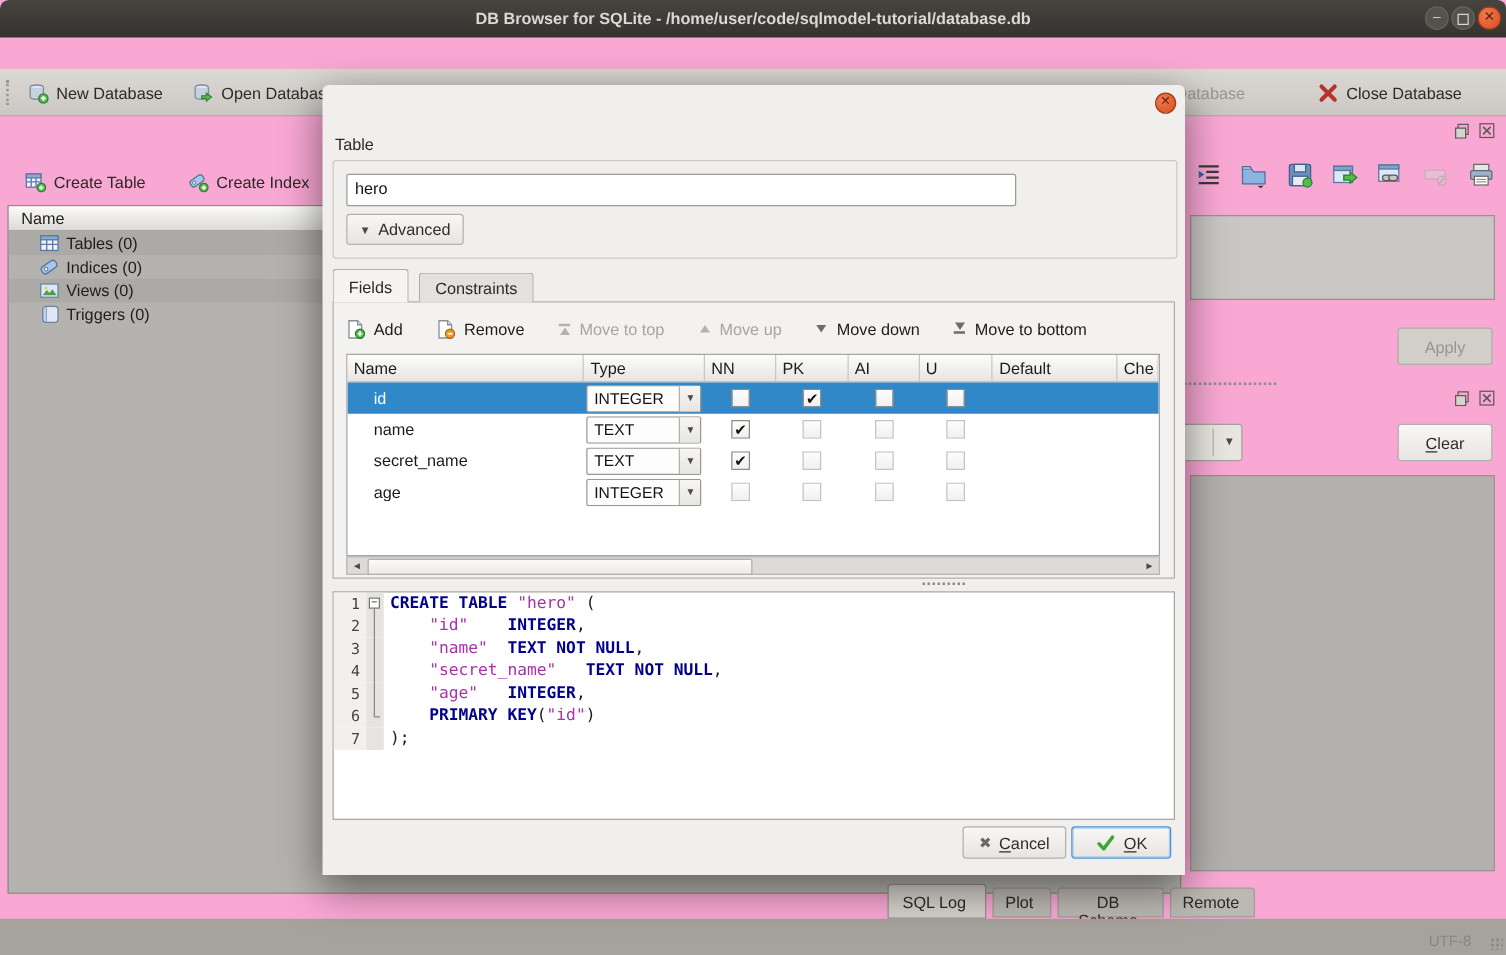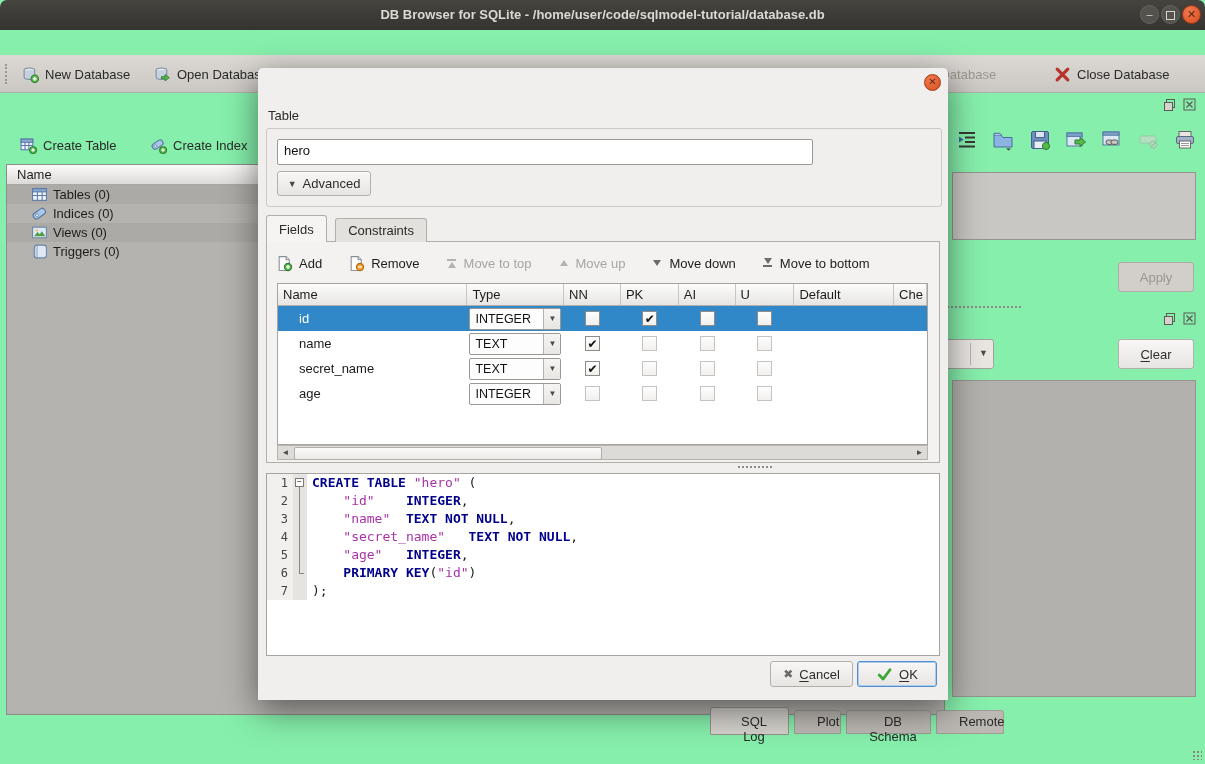--- a/index.html
+++ b/index.html
@@ -1,18 +1,18 @@
 <!DOCTYPE html>
 <html><head>
 <meta charset="utf-8">
 <style>
   html,body{margin:0;padding:0;background:#fff;}
   #app{position:relative;width:1205px;height:764px;overflow:hidden;
        font-family:"Liberation Sans","DejaVu Sans",sans-serif;font-size:13px;color:#2b2a27;
-       background:#86efac;}
+       background:#f9a8d4;}
   .abs{position:absolute;}
   
   #titlebar{left:0;top:0;width:1205px;height:30px;background:linear-gradient(#46443f,#35332f);
             border-radius:7px 7px 0 0;}
   #titlebar .title{width:100%;text-align:center;line-height:30px;font-weight:bold;color:#dcd9d3;font-size:13px;}
   .winbtn{top:5px;width:19px;height:19px;border-radius:50%;background:#54524d;border:1px solid #66645e;
           box-sizing:border-box;text-align:center;line-height:16px;color:#d8d5cf;font-size:11px;cursor:default;}
   .winbtn.close{background:radial-gradient(circle at 35% 30%,#f0794f,#d94e1f);border-color:#a03a12;color:#5e2410;font-weight:bold;}
   .winbtn .sq{display:inline-block;width:7px;height:7px;border:1px solid #d8d5cf;margin-top:5px;}
   
@@ -50,21 +50,21 @@
   .btn{display:inline-flex;align-items:center;justify-content:center;gap:6px;
        background:linear-gradient(#f8f7f6,#e7e5e2);border:1px solid #b3b0ac;border-radius:3px;
        box-sizing:border-box;color:#2e2d29;font-size:13px;}
   .btn.disabled{background:#d2cfcb;border-color:#b0aca8;color:#98948e;}
   .dotted-handle{border-top:2px dotted #8f8c88;height:0;}
   .combo-frag{background:#e9e6e2;border:1px solid #a5a19c;border-radius:3px;box-sizing:border-box;}
   .combo-frag .arr{position:absolute;right:5px;top:8px;font-size:9px;color:#4a4946;}
   .combo-frag .sep{position:absolute;right:22px;top:3px;bottom:3px;border-left:1px solid #b5b2ae;}
   
   .bottom-tab{box-sizing:border-box;border:1px solid #a09c96;background:#bcb8b3;height:24px;top:710px;
-              padding:3px 13px 0 22px;border-radius:3px 3px 0 0;}
+              padding:3px 13px 0 9px;border-radius:3px 3px 0 0;}
   .bottom-tab.active{background:#d5d2cd;border-color:#96928c;height:28px;top:707px;padding-top:6px;}
   #statusbar{left:0;top:735px;width:1205px;height:29px;background:#a6a29c;}
   #utf8{right:28px;top:11px;color:#8a867f;font-size:12px;}
   .grip{right:3px;top:750px;width:10px;height:10px;
         background:radial-gradient(circle,#8a867f 1px,transparent 1.2px) 0 0/4px 4px;}
   
   #dialog{left:258px;top:68px;width:690px;height:632px;background:#f1efed;z-index:10;
           box-shadow:0 10px 34px rgba(0,0,0,.5);border-radius:5px 5px 0 0;}
   #dlg-titlebar{left:0;top:0;width:690px;height:28px;background:linear-gradient(#4a4843,#393733);
                 border-radius:5px 5px 0 0;}
@@ -345,20 +345,23 @@
     <span id="clear-label"><u>C</u>lear</span>
   </div>
   <div class="log-area abs" style="left:952px;top:380px;width:244px;height:317px;"></div>
 
   <div id="bottomtabs">
       <div class="bottom-tab abs active" style="left: 710px; width: 79px; text-align: center;">SQL Log</div>
       <div class="bottom-tab abs" style="left: 794px; width: 47px; text-align: center;">Plot</div>
       <div class="bottom-tab abs" style="left: 846px; width: 85px; text-align: center;">DB Schema</div>
       <div class="bottom-tab abs" style="left: 936px; width: 68px; text-align: center;">Remote</div>
     </div>
+  <div id="statusbar" class="abs">
+    <div id="utf8" class="abs">UTF-8</div>
+  </div>
   <div class="grip abs"></div>
 
   <div id="dialog" class="abs">
     <div id="dlg-close" class="abs">✕</div>
 
     <div class="dlg-label abs" style="left:10px;top:40px;">Table</div>
     <div id="groupbox" class="abs"></div>
     <div id="table-input" class="abs">hero</div>
     <div id="advanced-btn" class="btn abs">
       <span class="tri">▼</span>

